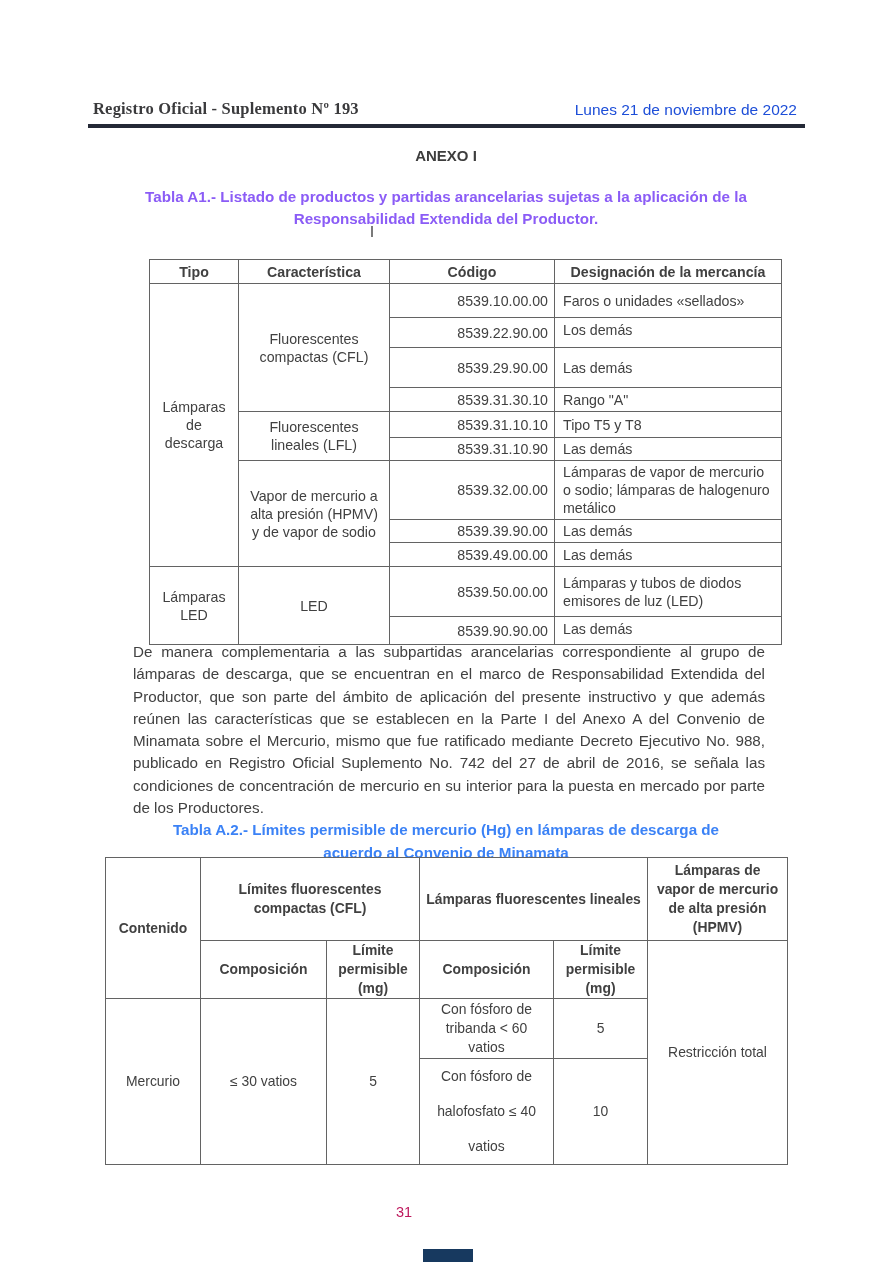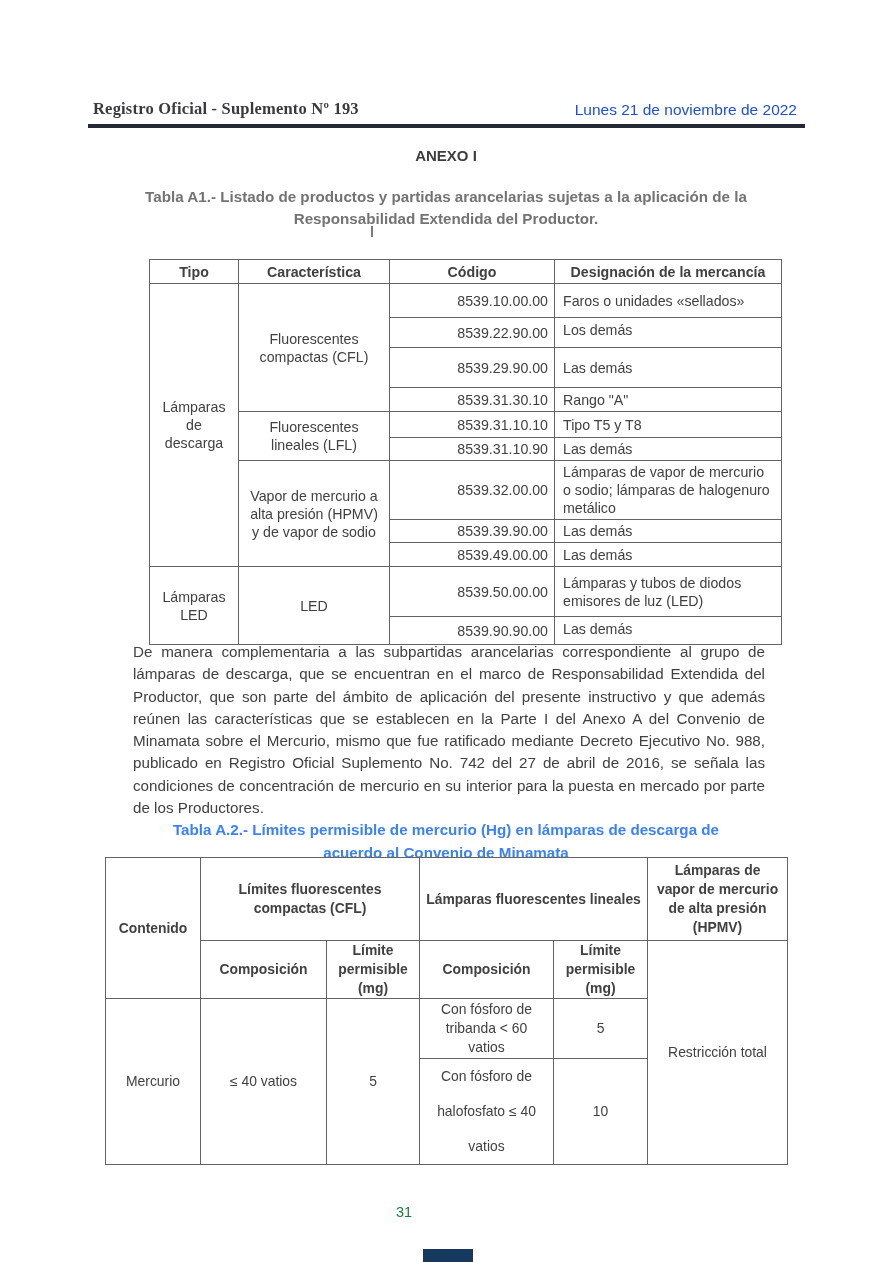--- a/index.html
+++ b/index.html
@@ -15,21 +15,21 @@
   }
   .hdr-right{
     position:absolute;right:95px;top:101px;
     font-size:15.5px;color:#1d4ed8;
   }
   .hdr-rule{position:absolute;left:88px;top:124px;width:717px;height:4px;}
   
   .anexo-title{position:absolute;left:0;top:147px;width:892px;text-align:center;
     font-weight:bold;font-size:15px;color:#3d3d3d;}
   .t1-title{position:absolute;left:141px;top:186px;width:610px;text-align:center;
-    font-weight:bold;font-size:15.2px;line-height:22px;color:#737373;}
+    font-weight:bold;font-size:15.2px;line-height:22px;color:#8b5cf6;}
   .t2-title{position:absolute;left:156px;top:818px;width:580px;text-align:center;
     font-weight:bold;font-size:15.2px;line-height:23px;color:#3b82f6;}
   .stray-tick{position:absolute;left:371px;top:226px;width:2px;height:11px;background:#7a7a7a;}
   
   table{border-collapse:collapse;table-layout:fixed;}
   td,th{border:1px solid #636363;padding:0 6px;vertical-align:middle;
     font-size:14.2px;line-height:18px;color:#414141;font-weight:normal;overflow:hidden;}
   th{font-weight:bold;text-align:center;}
   
   .tbl-a1{position:absolute;left:149px;top:237px;width:632px;margin-top:22px;}
@@ -40,21 +40,21 @@
   .tbl-a1 .va-top{vertical-align:top;padding-top:3px;}
   
   .body-par{position:absolute;left:133px;top:633px;width:632px;
     font-size:15.2px;line-height:22.3px;text-align:justify;color:#414141;margin-top:8px;}
   
   .tbl-a2{position:absolute;left:105px;top:857px;width:682px;}
   .tbl-a2 td,.tbl-a2 th{text-align:center;font-size:13.9px;line-height:19px;}
   .tbl-a2 .cell-spread{line-height:35px;}
   
   .page-num{position:absolute;left:0;top:1204px;width:808px;text-align:center;
-    font-size:14.5px;color:#15803d;}
+    font-size:14.5px;color:#be185d;}
   .footer-block{position:absolute;left:423px;top:1249px;width:50px;height:13px;}
 </style>
 </head>
 <body>
 
 <div class="page">
 
   <div class="hdr-left">Registro Oficial - Suplemento Nº 193</div>
   <div class="hdr-right">Lunes 21 de noviembre de 2022</div>
   <div class="hdr-rule" style="background-color: rgb(36, 41, 54);"></div>
@@ -153,21 +153,21 @@
     </tr>
     <tr style="height:58px">
       <th>Composición</th>
       <th>Límite permisible (mg)</th>
       <th>Composición</th>
       <th>Límite permisible (mg)</th>
       <td rowspan="3">Restricción total</td>
     </tr>
     <tr style="height:60px">
       <td rowspan="2">Mercurio</td>
-      <td rowspan="2">≤ 40 vatios</td>
+      <td rowspan="2">≤ 30 vatios</td>
       <td rowspan="2">5</td>
       <td>Con fósforo de tribanda &lt; 60 vatios</td>
       <td>5</td>
     </tr>
     <tr style="height:85px">
       <td class="cell-spread">Con fósforo de halofosfato ≤ 40 vatios</td>
       <td>10</td>
     </tr>
   </tbody>
     </table>

